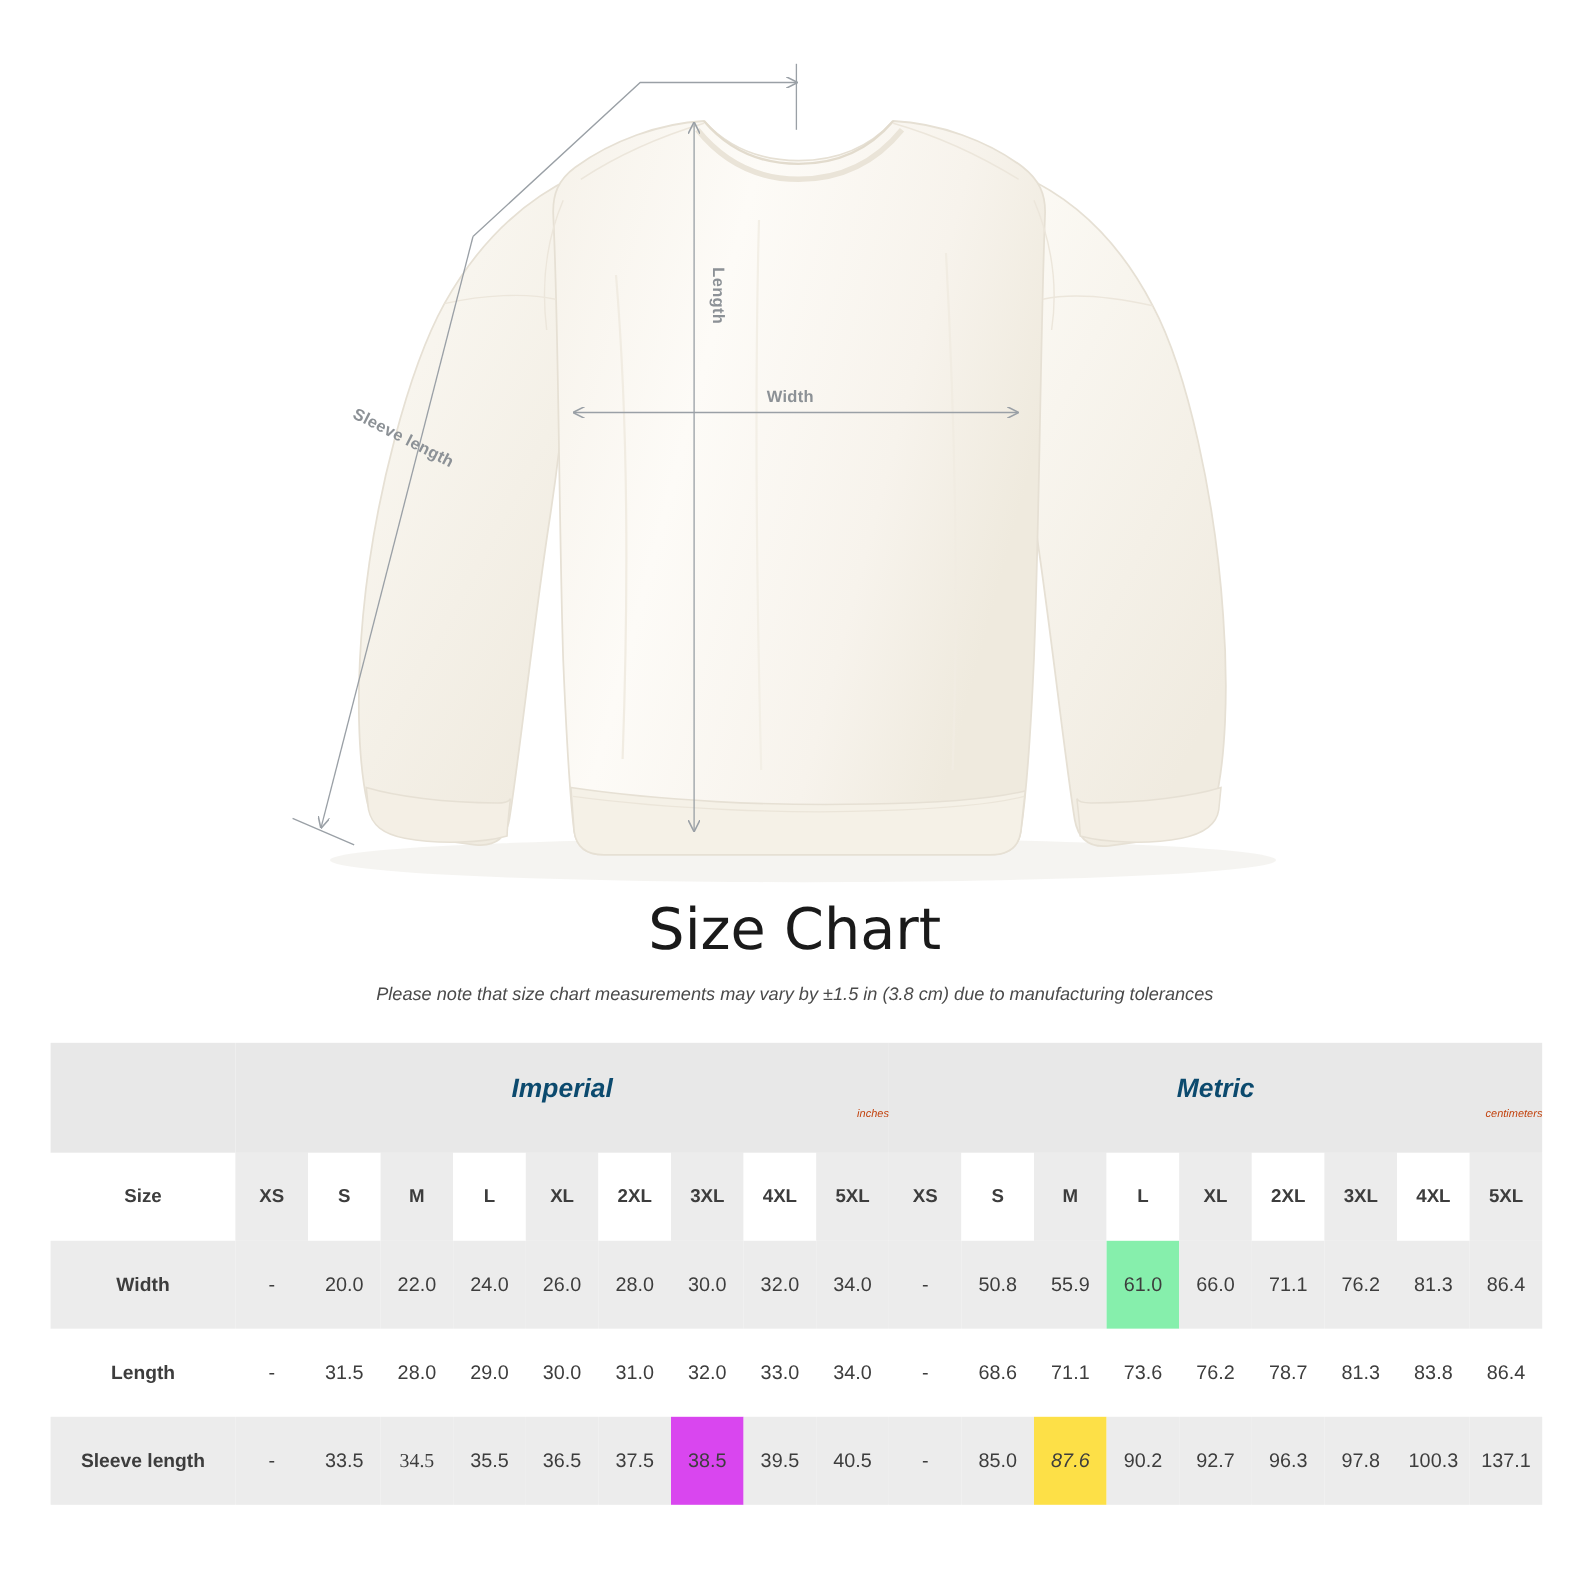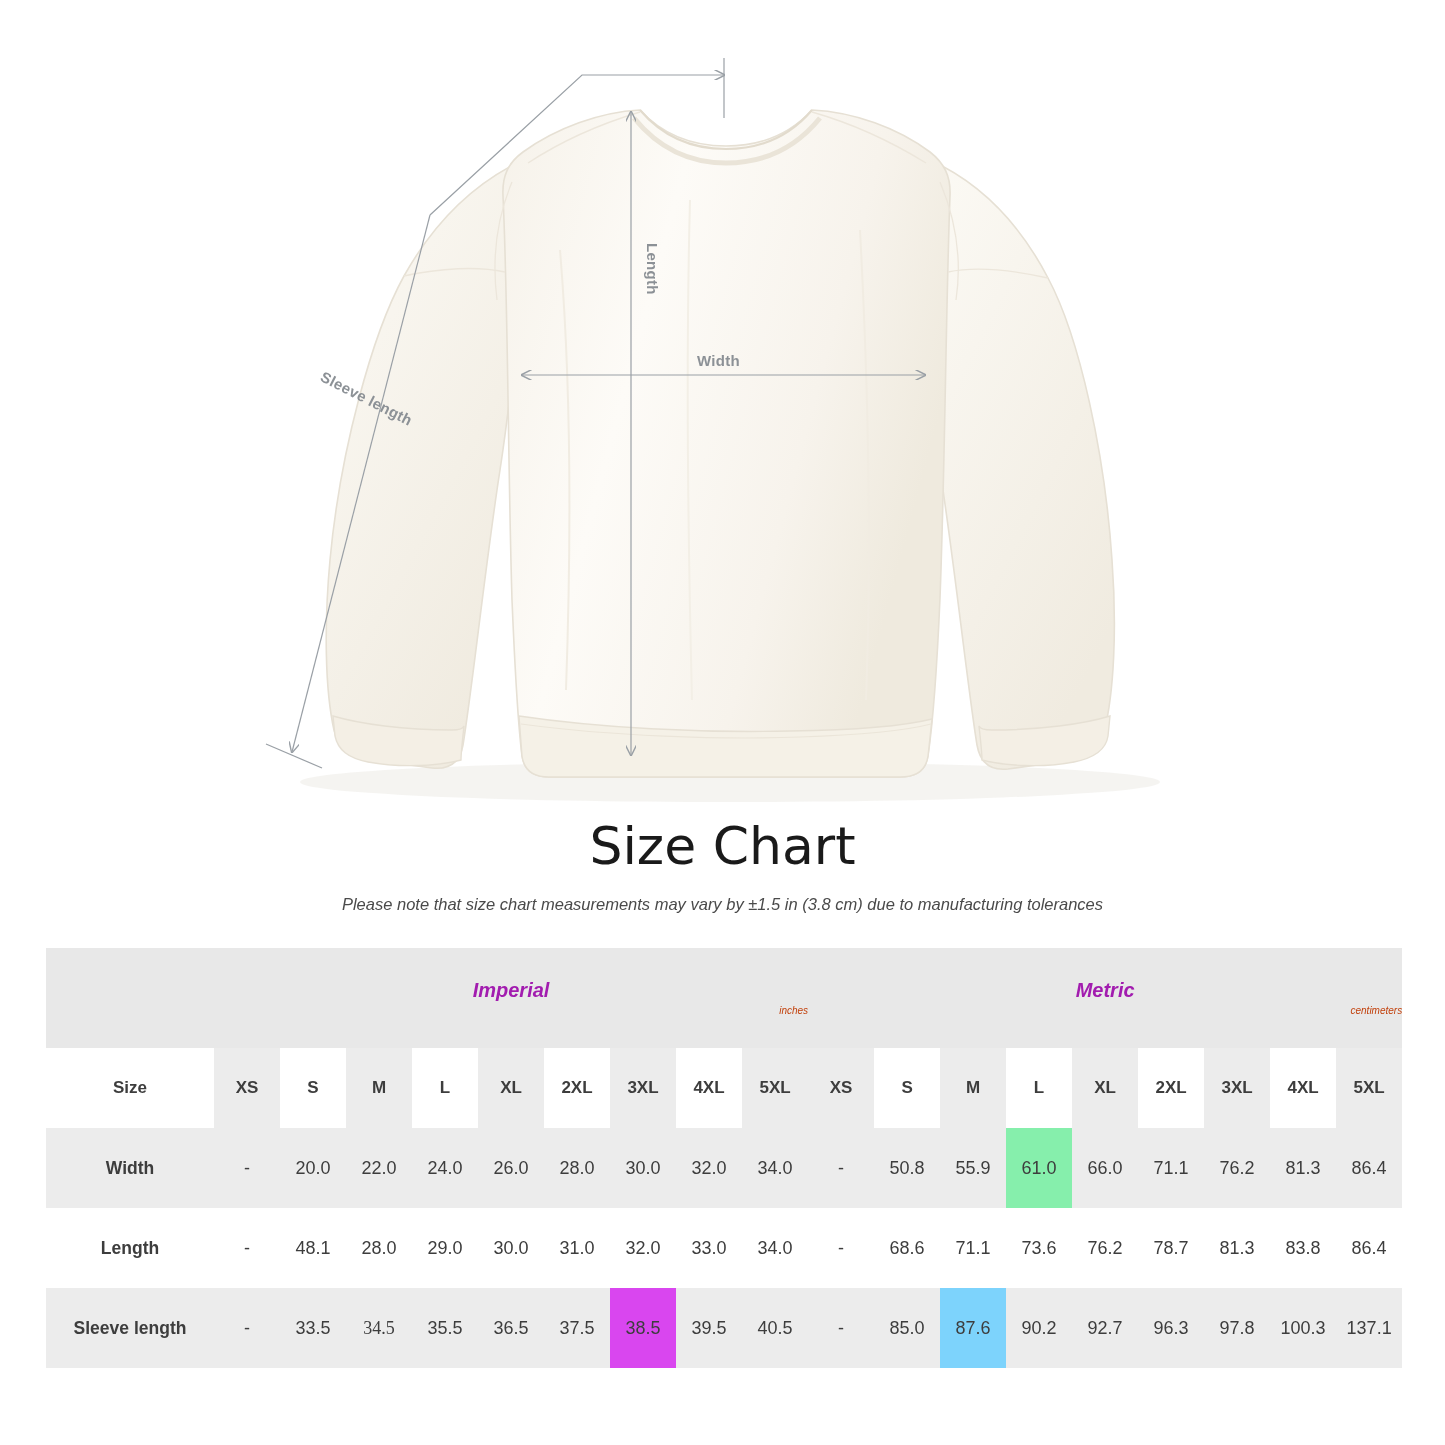--- a/index.html
+++ b/index.html
@@ -99,24 +99,24 @@
     vertical-align: middle;
     font-family: "Liberation Sans", sans-serif;
     border: none;
   }
   .unit-header td {
     background: #e8e8e8;
     height: 100px;
     padding: 0;
   }
   .unit-name {
-    font-size: 20px;
+    font-size: 24px;
     font-weight: bold;
     font-style: italic;
-    color: #a21caf;
+    color: #0c4a6e;
     line-height: 1.25;
   }
   .unit-sub {
     font-size: 10px;
     font-style: italic;
     color: #c2410c;
     line-height: 1.6;
     text-align: right;
   }
   .row-head td {
@@ -334,21 +334,21 @@
             <td style="background: #86efac;">61.0</td>
             <td style="background: rgb(236, 236, 236);">66.0</td>
             <td style="background: rgb(236, 236, 236);">71.1</td>
             <td style="background: rgb(236, 236, 236);">76.2</td>
             <td style="background: rgb(236, 236, 236);">81.3</td>
             <td style="background: rgb(236, 236, 236);">86.4</td>
           </tr>
           <tr class="data">
             <td class="rowlabel" style="background: rgb(255, 255, 255);">Length</td>
             <td style="background: rgb(255, 255, 255);">-</td>
-            <td style="background: rgb(255, 255, 255);">48.1</td>
+            <td style="background: rgb(255, 255, 255);">31.5</td>
             <td style="background: rgb(255, 255, 255);">28.0</td>
             <td style="background: rgb(255, 255, 255);">29.0</td>
             <td style="background: rgb(255, 255, 255);">30.0</td>
             <td style="background: rgb(255, 255, 255);">31.0</td>
             <td style="background: rgb(255, 255, 255);">32.0</td>
             <td style="background: rgb(255, 255, 255);">33.0</td>
             <td style="background: rgb(255, 255, 255);">34.0</td>
             <td style="background: rgb(255, 255, 255);">-</td>
             <td style="background: rgb(255, 255, 255);">68.6</td>
             <td style="background: rgb(255, 255, 255);">71.1</td>
@@ -365,21 +365,21 @@
             <td style="background: rgb(236, 236, 236);">33.5</td>
             <td style="background: rgb(236, 236, 236); font-family: Liberation Serif, serif;">34.5</td>
             <td style="background: rgb(236, 236, 236);">35.5</td>
             <td style="background: rgb(236, 236, 236);">36.5</td>
             <td style="background: rgb(236, 236, 236);">37.5</td>
             <td style="background: #d946ef;">38.5</td>
             <td style="background: rgb(236, 236, 236);">39.5</td>
             <td style="background: rgb(236, 236, 236);">40.5</td>
             <td style="background: rgb(236, 236, 236);">-</td>
             <td style="background: rgb(236, 236, 236);">85.0</td>
-            <td style="background: #7dd3fc;">87.6</td>
+            <td style="background: #fde047; font-style: italic;">87.6</td>
             <td style="background: rgb(236, 236, 236);">90.2</td>
             <td style="background: rgb(236, 236, 236);">92.7</td>
             <td style="background: rgb(236, 236, 236);">96.3</td>
             <td style="background: rgb(236, 236, 236);">97.8</td>
             <td style="background: rgb(236, 236, 236);">100.3</td>
             <td style="background: rgb(236, 236, 236);">137.1</td>
           </tr>
         </tbody>
     </table>
   </div>

